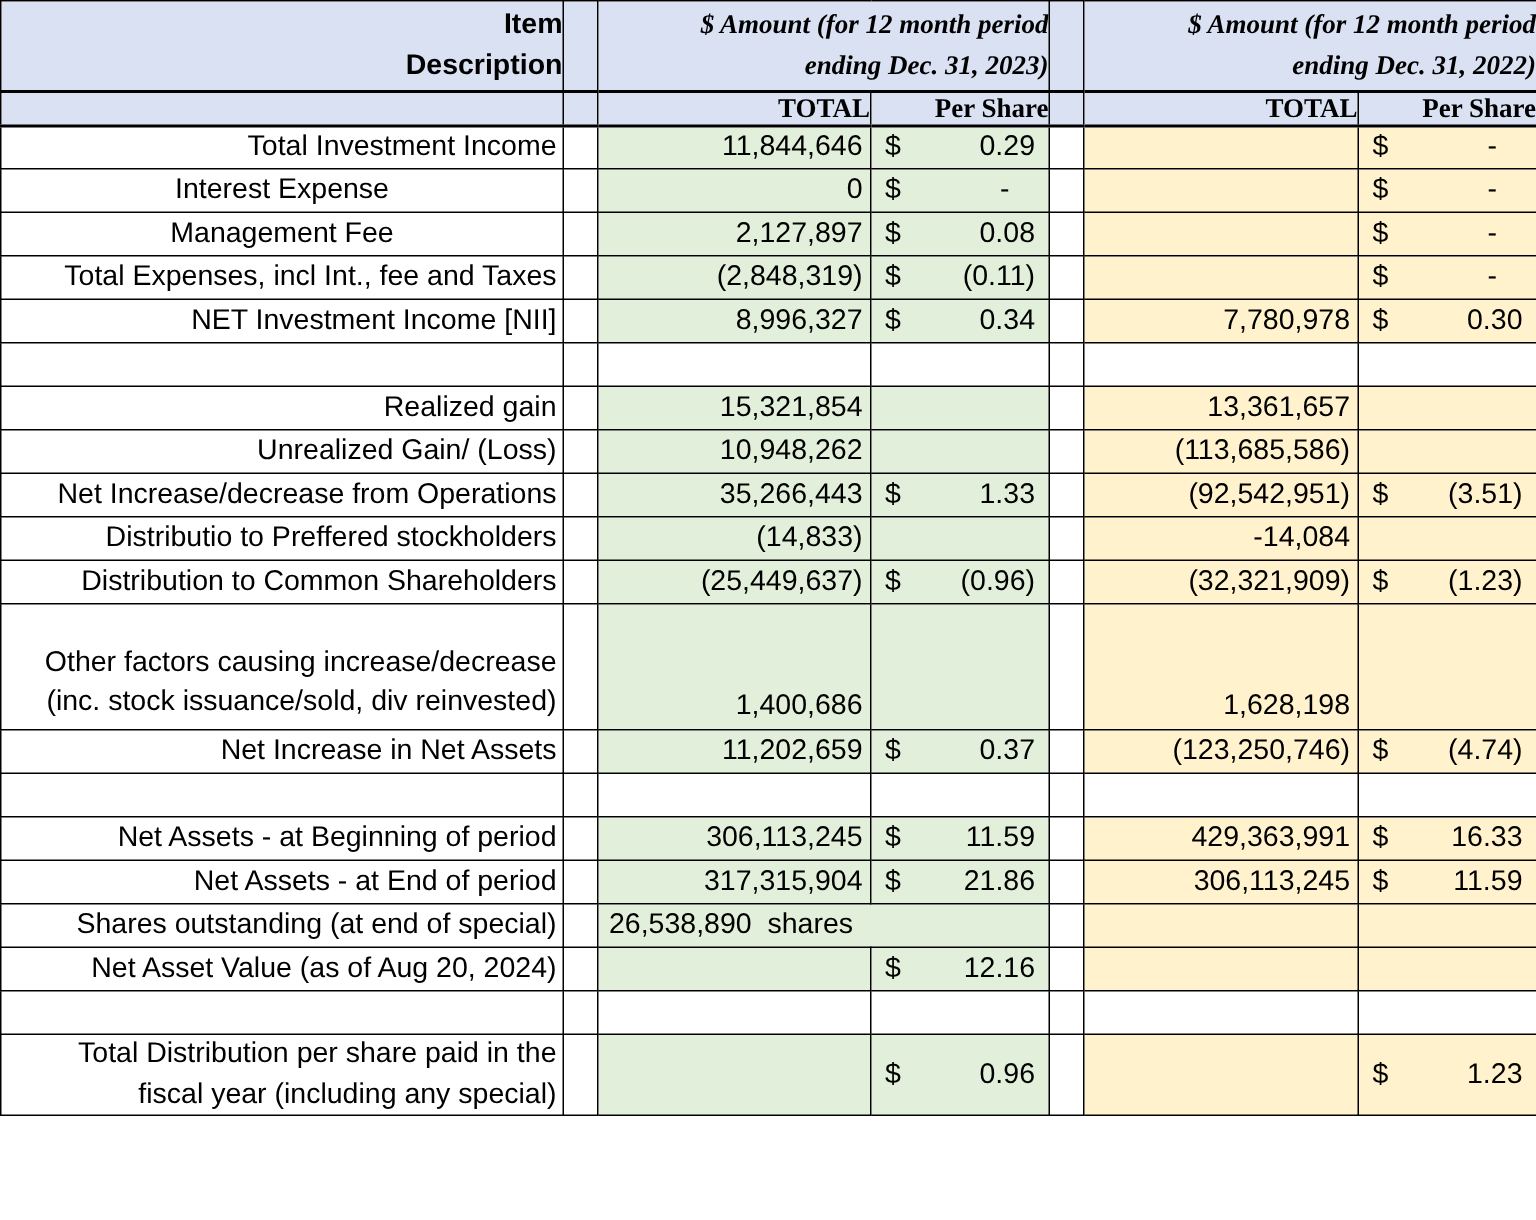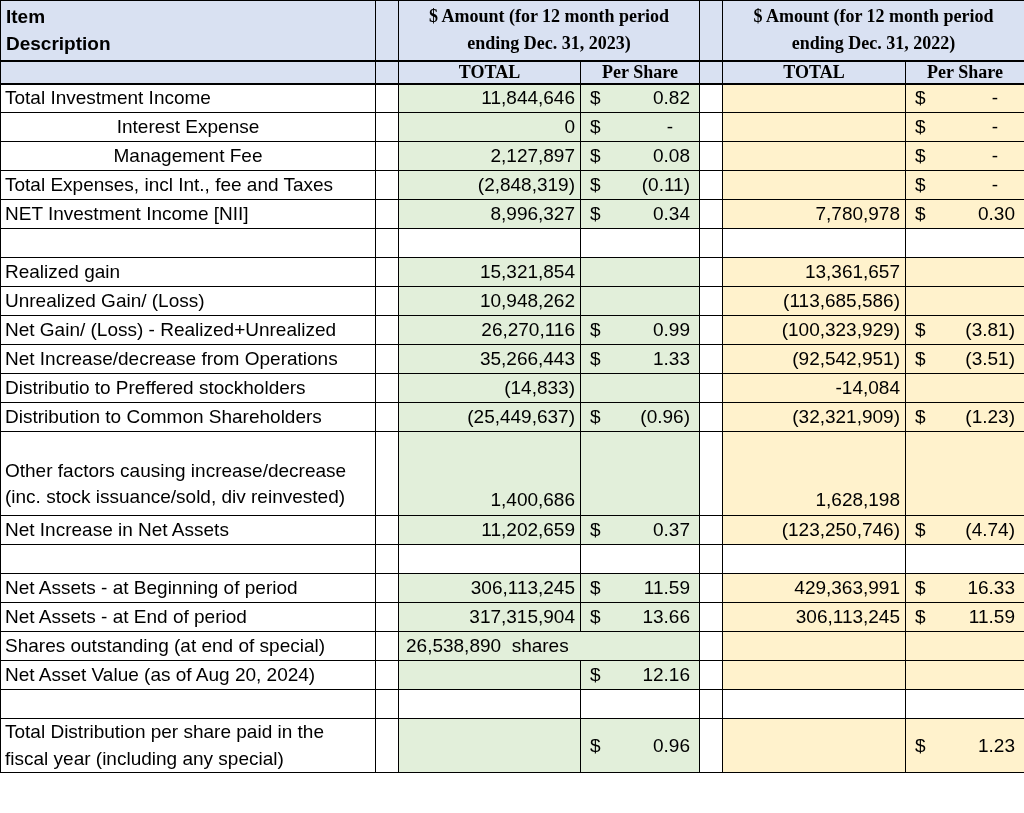--- a/index.html
+++ b/index.html
@@ -10,30 +10,30 @@
   .sheet{width:1024px;}
   table{border-collapse:collapse;table-layout:fixed;width:1024px;font-size:19px;}
   col.c-desc{width:375px;} col.c-gap{width:23px;}
   col.c-tot1{width:182px;} col.c-per1{width:119px;}
   col.c-tot2{width:183px;} col.c-per2{width:119px;}
   td,th{border:1px solid var(--grid);overflow:hidden;padding:0;vertical-align:middle;}
   
   thead th{background:var(--header);font-weight:bold;}
   tr.h1{height:60px;}
   tr.h2{height:14px;}
-  tr.h1 th, tr.h2 th{border-bottom-width:2px;}
+  tr.h1 th, tr.h2 th{border-bottom-width:2px;text-align:right;}
   th.item-head{font-size:19px;text-align:left;padding-left:5px;white-space:pre-line;line-height:1.45;}
-  th.period-head{font-family:"Liberation Serif","DejaVu Serif",serif;font-size:18px;text-align:center;white-space:pre-line;line-height:1.5;}
+  th.period-head{font-family:"Liberation Serif","DejaVu Serif",serif;font-size:18px;text-align:center;white-space:pre-line;line-height:1.5;font-style:italic;}
   th.sub-head{font-family:"Liberation Serif","DejaVu Serif",serif;font-size:18px;text-align:center;}
   
   tbody tr{height:29px;}
   tbody tr.tall-bottom{height:84px;border-radius:23px;}
   tbody tr.tall-bottom td{vertical-align:bottom;padding-bottom:4px;}
   tbody tr.tall-two{height:48px;}
-  td.label{text-align:left;padding:0 4px;white-space:pre-line;line-height:1.4;}
+  td.label{text-align:right;padding:0 4px;white-space:pre-line;line-height:1.4;}
   td.label.center{text-align:center;}
   td.total{text-align:right;padding-right:5px;white-space:pre;}
   td.total.tleft{text-align:left;padding-left:7px;}
   .green{background:var(--green);margin-left:24px;}
   .yellow{background:var(--yellow);}
   td.per .pswrap{display:flex;justify-content:space-between;align-items:baseline;padding:0 9px;}
   td.per .val.dash{margin-right:17px;}
   tbody tr.spacer td{background:#ffffff;}
 </style>
 </head>
@@ -72,21 +72,21 @@
       </tr>
     </thead>
     <tbody>
         <tr>
           <td class="label">Total Investment Income</td>
           <td></td>
           <td class="total green">11,844,646</td>
           <td class="per green">
             <span class="pswrap">
               <span class="sym">$</span>
-              <span class="val">0.82</span>
+              <span class="val">0.29</span>
             </span>
           </td>
           <td></td>
           <td class="total yellow"></td>
           <td class="per yellow">
             <span class="pswrap">
               <span class="sym">$</span>
               <span class="val dash">-</span>
             </span>
           </td>
@@ -186,39 +186,20 @@
           <td class="per yellow"></td>
         </tr>
         <tr>
           <td class="label">Unrealized Gain/ (Loss)</td>
           <td></td>
           <td class="total green">10,948,262</td>
           <td class="per green"></td>
           <td></td>
           <td class="total yellow">(113,685,586)</td>
           <td class="per yellow"></td>
-        </tr>
-        <tr>
-          <td class="label">Net Gain/ (Loss) - Realized+Unrealized</td>
-          <td></td>
-          <td class="total green">26,270,116</td>
-          <td class="per green">
-            <span class="pswrap">
-              <span class="sym">$</span>
-              <span class="val">0.99</span>
-            </span>
-          </td>
-          <td></td>
-          <td class="total yellow">(100,323,929)</td>
-          <td class="per yellow">
-            <span class="pswrap">
-              <span class="sym">$</span>
-              <span class="val">(3.81)</span>
-            </span>
-          </td>
         </tr>
         <tr>
           <td class="label">Net Increase/decrease from Operations</td>
           <td></td>
           <td class="total green">35,266,443</td>
           <td class="per green">
             <span class="pswrap">
               <span class="sym">$</span>
               <span class="val">1.33</span>
             </span>
@@ -317,21 +298,21 @@
             </span>
           </td>
         </tr>
         <tr>
           <td class="label">Net Assets - at End of period</td>
           <td></td>
           <td class="total green">317,315,904</td>
           <td class="per green">
             <span class="pswrap">
               <span class="sym">$</span>
-              <span class="val">13.66</span>
+              <span class="val">21.86</span>
             </span>
           </td>
           <td></td>
           <td class="total yellow">306,113,245</td>
           <td class="per yellow">
             <span class="pswrap">
               <span class="sym">$</span>
               <span class="val">11.59</span>
             </span>
           </td>

